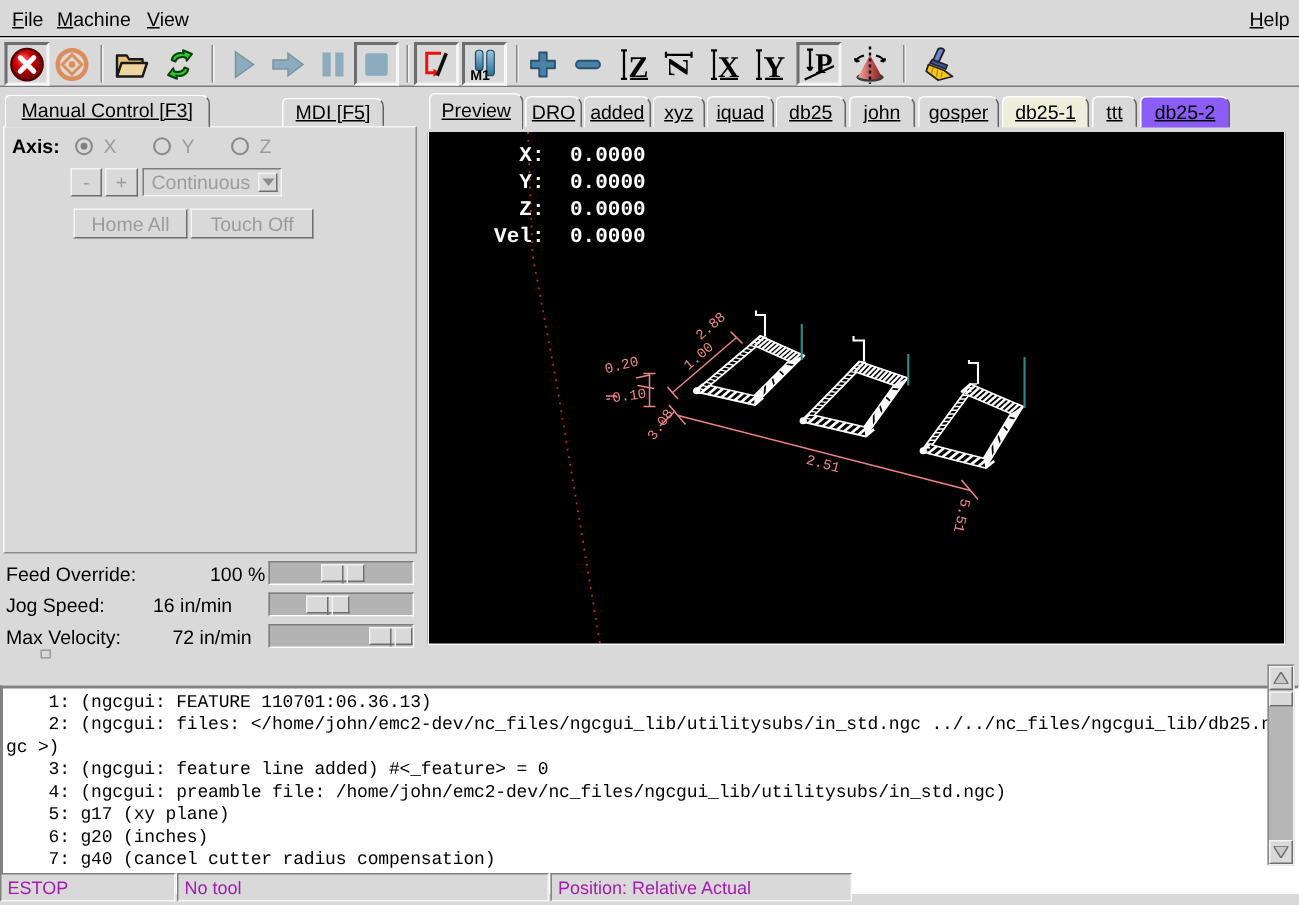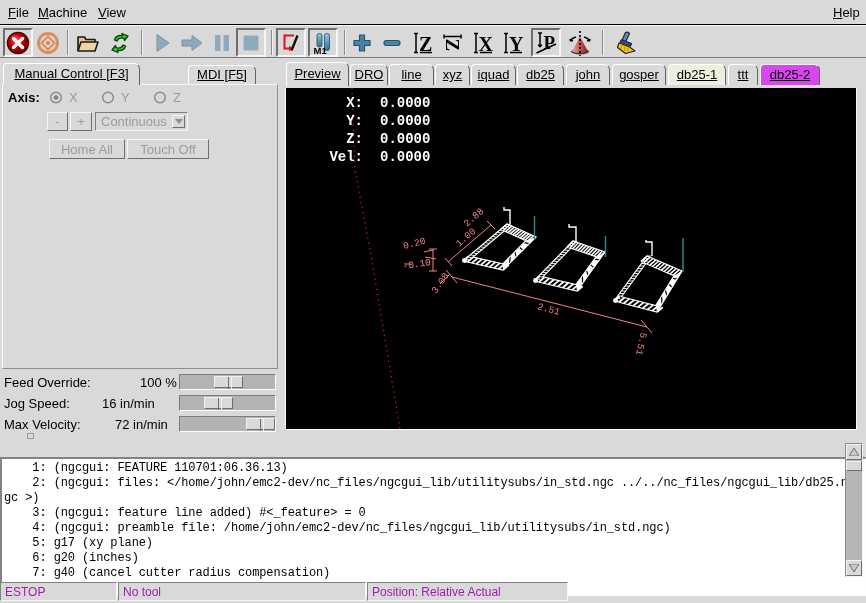--- a/index.html
+++ b/index.html
@@ -259,29 +259,29 @@
   </div>
 <div class="slab" style="left:4px; top:417px;">Max Velocity:</div>
 <div class="slab" style="left:115px; top:417px;">72 in/min</div>
 <div class="trough abs" style="left:179px; top:416px;">
     <div class="thumb" style="left:66px; width:29px;"></div>
   </div>
 <div class="abs" style="left:27px; top:433px; width:7px; height:6px; border:1px solid #9a9a9a;"></div>
 
 <div class="tab abs" style="left:286px; top:62px; width:63px; height:24px; line-height:22px; z-index:3;">Preview</div>
 <div class="tab abs" style="left:350px; top:64px; width:38px; height:21px; line-height:20px;">DRO</div>
-<div class="tab abs" style="left:389px; top:64px; width:45px; height:21px; line-height:20px;">line</div>
+<div class="tab abs" style="left:389px; top:64px; width:45px; height:21px; line-height:20px;">added</div>
 <div class="tab abs" style="left:435px; top:64px; width:35px; height:21px; line-height:20px;">xyz</div>
 <div class="tab abs" style="left:471px; top:64px; width:45px; height:21px; line-height:20px;">iquad</div>
 <div class="tab abs" style="left:517px; top:64px; width:47px; height:21px; line-height:20px;">db25</div>
 <div class="tab abs" style="left:566px; top:64px; width:44px; height:21px; line-height:20px;">john</div>
 <div class="tab abs" style="left:612px; top:64px; width:54px; height:21px; line-height:20px;">gosper</div>
 <div class="tab abs" style="left:668px; top:64px; width:58px; height:21px; line-height:20px; background:#eeeedd;">db25-1</div>
 <div class="tab abs" style="left:728px; top:64px; width:30px; height:21px; line-height:20px;">ttt</div>
-<div class="tab abs" style="left:760px; top:64px; width:60px; height:21px; line-height:20px; background:#d946ef;">db25-2</div>
+<div class="tab abs" style="left:760px; top:64px; width:60px; height:21px; line-height:20px; background:#8b5cf6;">db25-2</div>
 
 <div class="abs" style="left:285px; top:88px; width:572px; height:342px; background:#000; border-left:1px solid #f8f8f8; border-right:1px solid #f8f8f8; border-bottom:1px solid #f8f8f8;">
 <svg width="570" height="341" viewBox="286 88 570 341" style="position:absolute;left:0;top:0;">
  <path d="M352,88 L355,170 L371,255 L400,429" fill="none" stroke="#cc2222" stroke-width="1.2" stroke-dasharray="1.3,3.9"></path>
  <g font-family="Liberation Mono" font-weight="bold" font-size="14" fill="#fff">
   <text x="363" y="107" text-anchor="end">X:</text>
         <text x="380" y="107">0.0000</text>
   <text x="363" y="125" text-anchor="end">Y:</text>
         <text x="380" y="125">0.0000</text>
   <text x="363" y="143" text-anchor="end">Z:</text>

